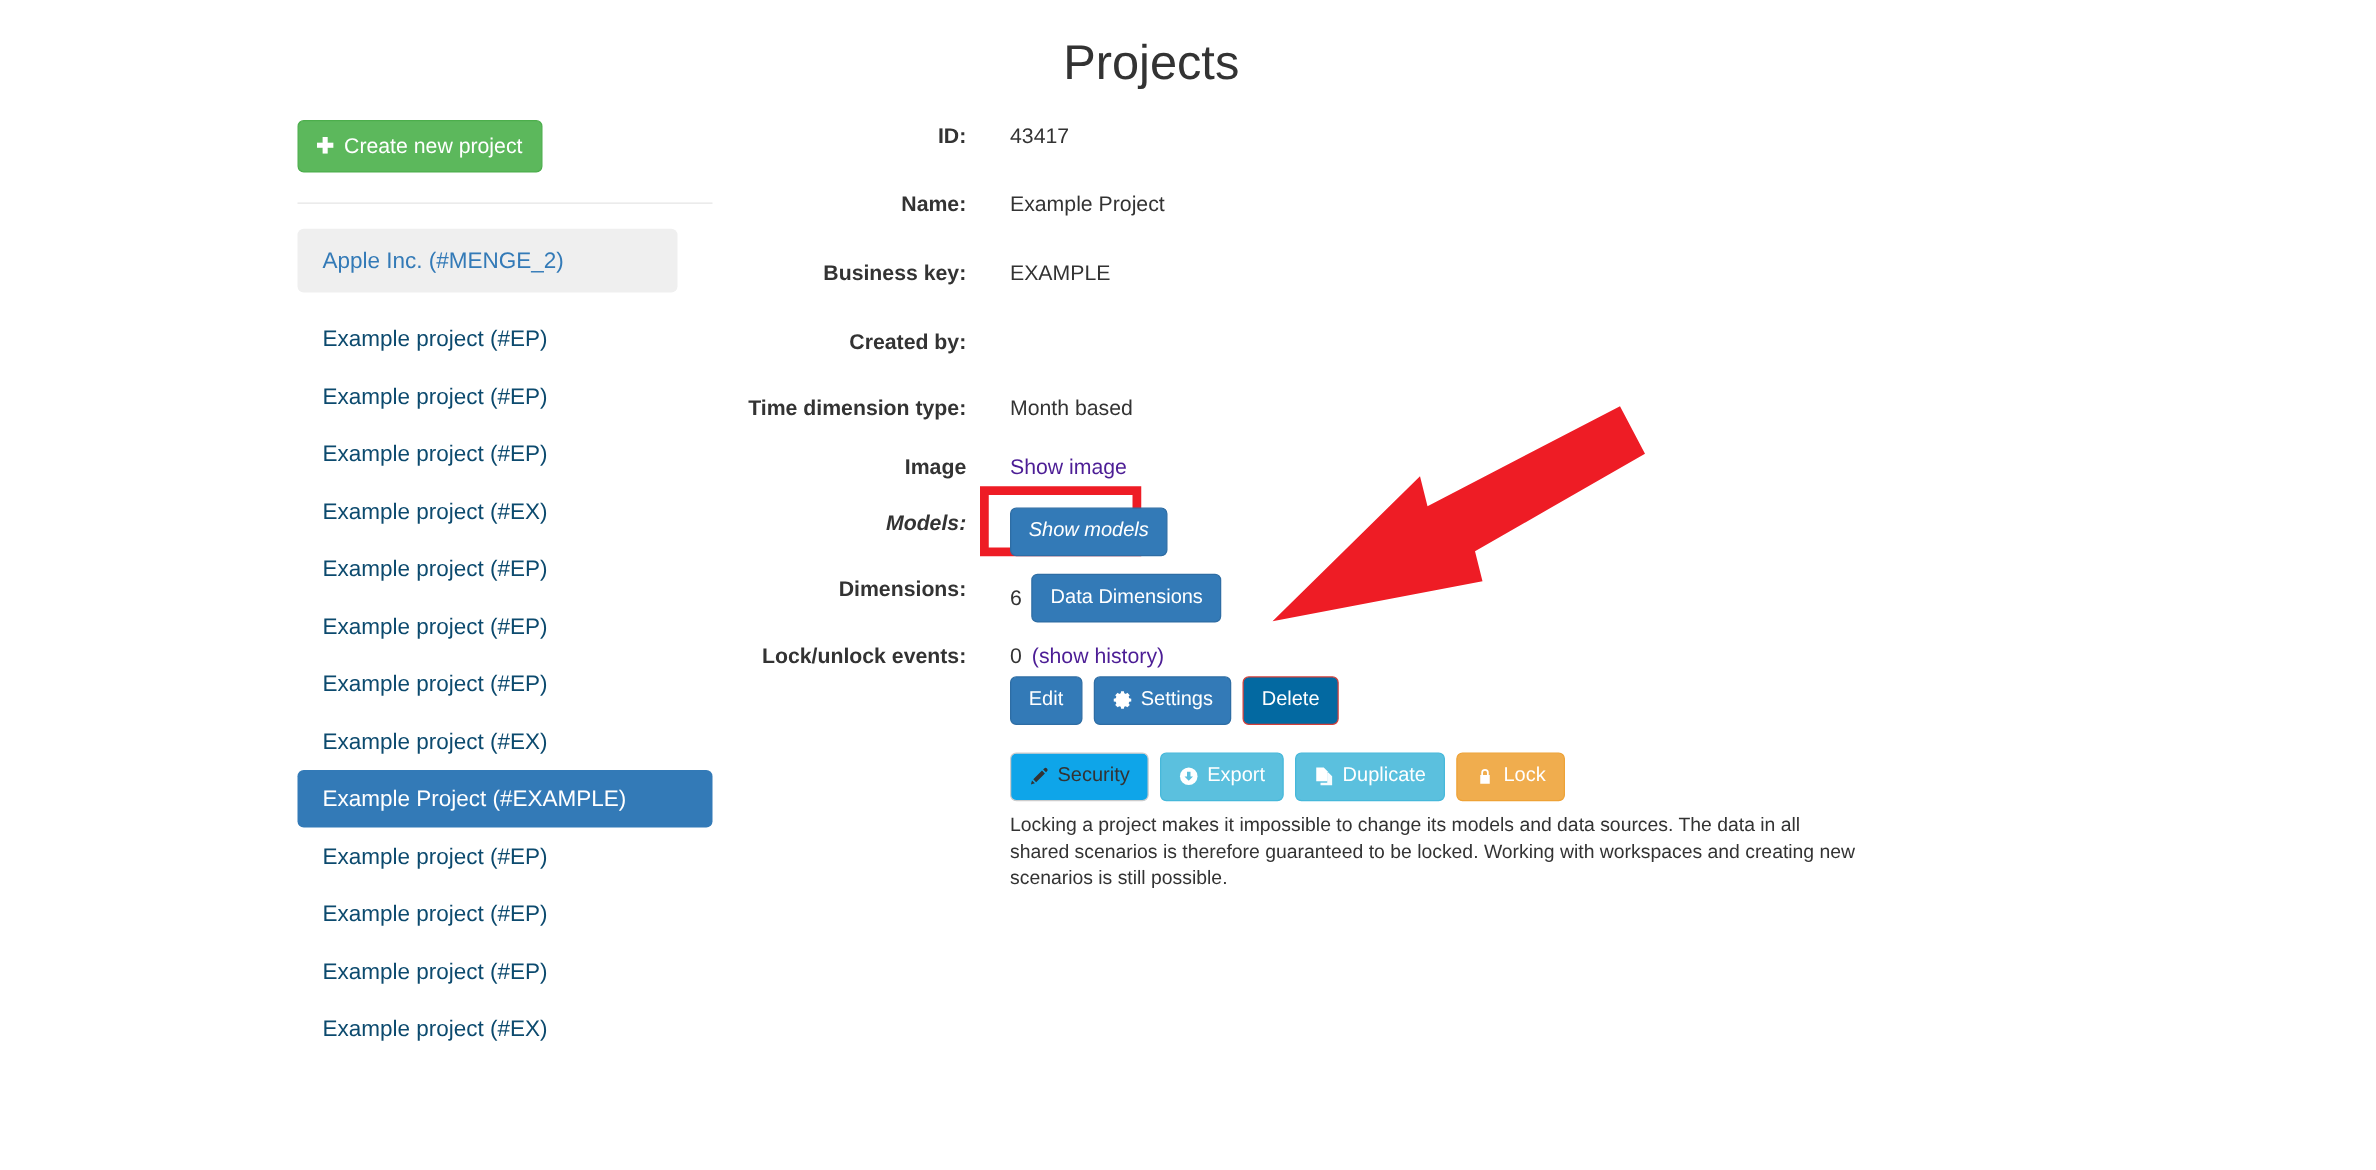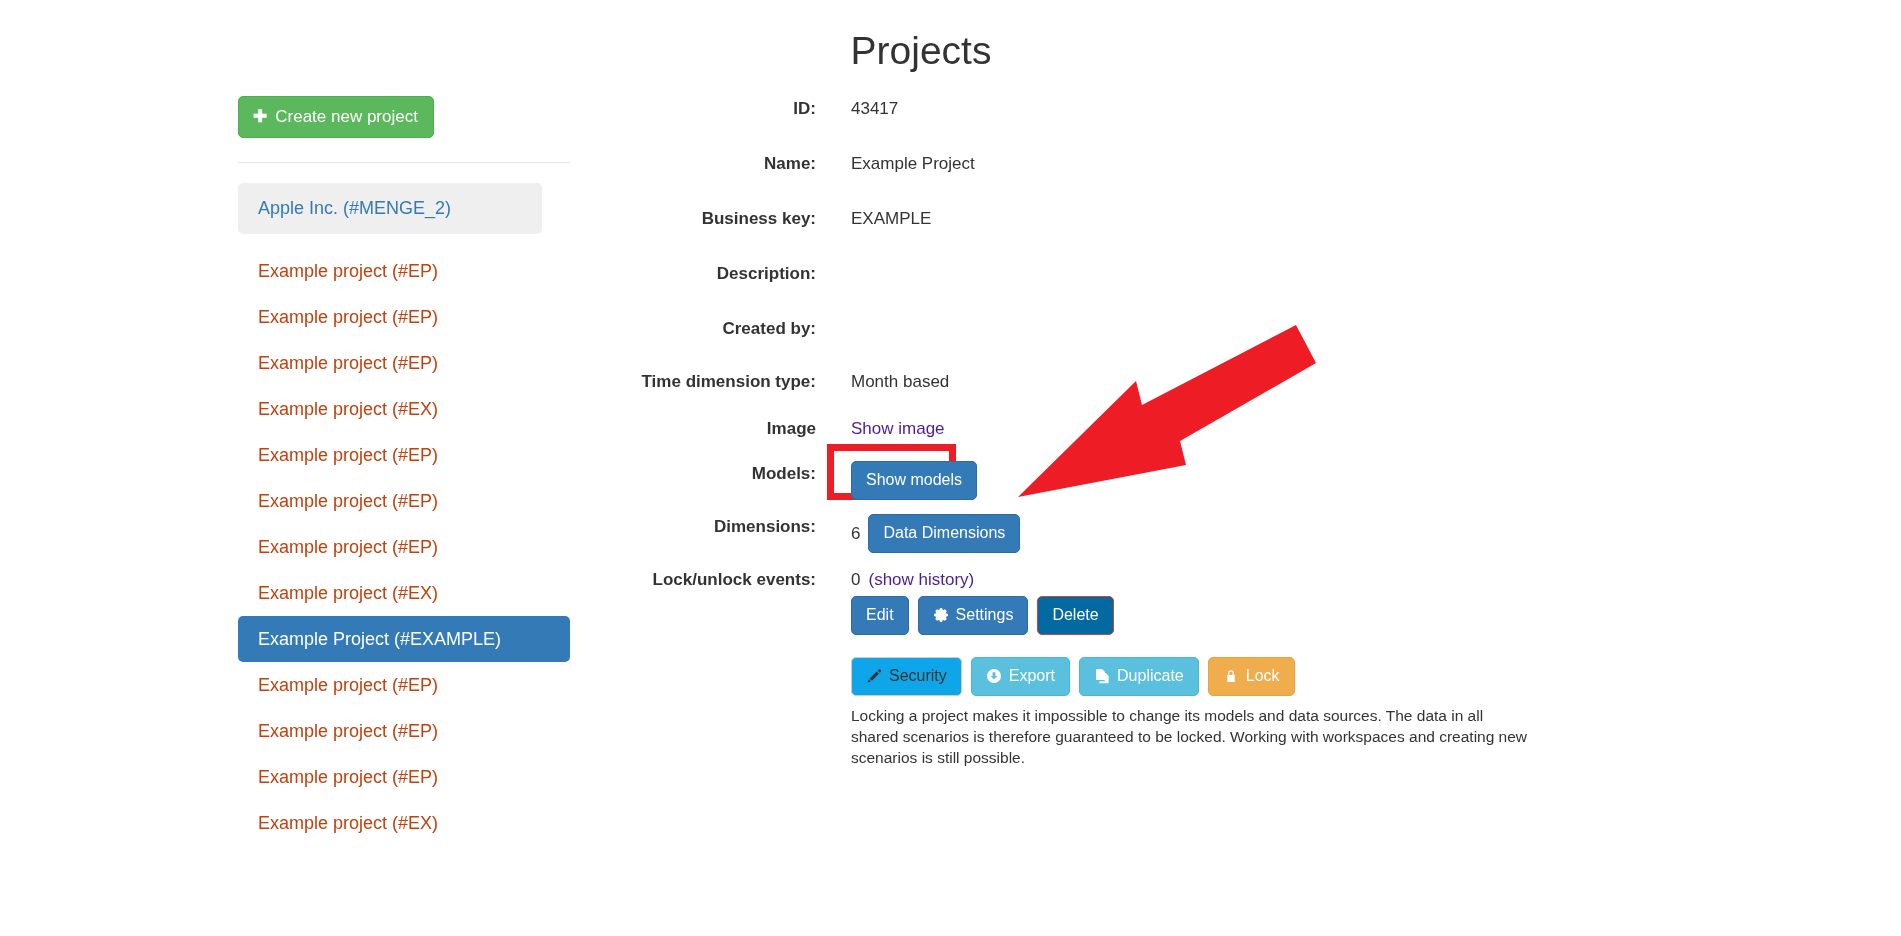--- a/index.html
+++ b/index.html
@@ -78,34 +78,34 @@
   }
   .project-list {
     margin-top: 14px;
     list-style: none;
     padding: 0;
   }
   .project-item {
     padding: 12px 20px 12px 20px;
     width: 332px;
     border-radius: 5px;
-    color: #c2410c;
+    color: #0c4a6e;
     font-size: 18px;
     line-height: 22px;
     cursor: pointer;
   }
   .project-item.selected {
     background: #337ab7;
     color: #ffffff;
   }
 
   
   .detail {
     position: absolute;
-    left: 631px;
+    left: 588px;
     top: 96px;
     width: 900px;
   }
   .form-row {
     display: flex;
     align-items: flex-start;
     margin-bottom: 20px;
   }
   .form-label {
     width: 185px;
@@ -250,43 +250,39 @@
   <div class="form-row" style="margin-top:30px;">
     <div class="form-label">Name:</div>
     <div class="form-value">Example Project</div>
   </div>
 
   <div class="form-row" style="margin-top:30px;">
     <div class="form-label">Business key:</div>
     <div class="form-value">EXAMPLE</div>
   </div>
 
-  <div class="form-row" style="margin-top:30px;">
-    <div class="form-label">Description:</div>
-    <div class="form-value empty"></div>
-  </div>
 
   <div class="form-row" style="margin-top:30px;">
     <div class="form-label">Created by:</div>
     <div class="form-value empty"></div>
   </div>
 
   <div class="form-row" style="margin-top:28px;">
     <div class="form-label">Time dimension type:</div>
     <div class="form-value">Month based</div>
   </div>
 
   <div class="form-row" style="margin-top:22px;">
     <div class="form-label">Image</div>
     <div class="form-value">
       <a class="link">Show image</a>
     </div>
   </div>
 
-  <div class="form-row" style="margin-bottom:14px;">
+  <div class="form-row" style="margin-bottom:14px;font-style:italic;">
     <div class="form-label">Models:</div>
     <div class="form-value">
       <span class="models-wrap">
         <span class="highlight-box"></span>
         <span class="btn btn-primary">Show models</span>
       </span>
     </div>
   </div>
 
 

